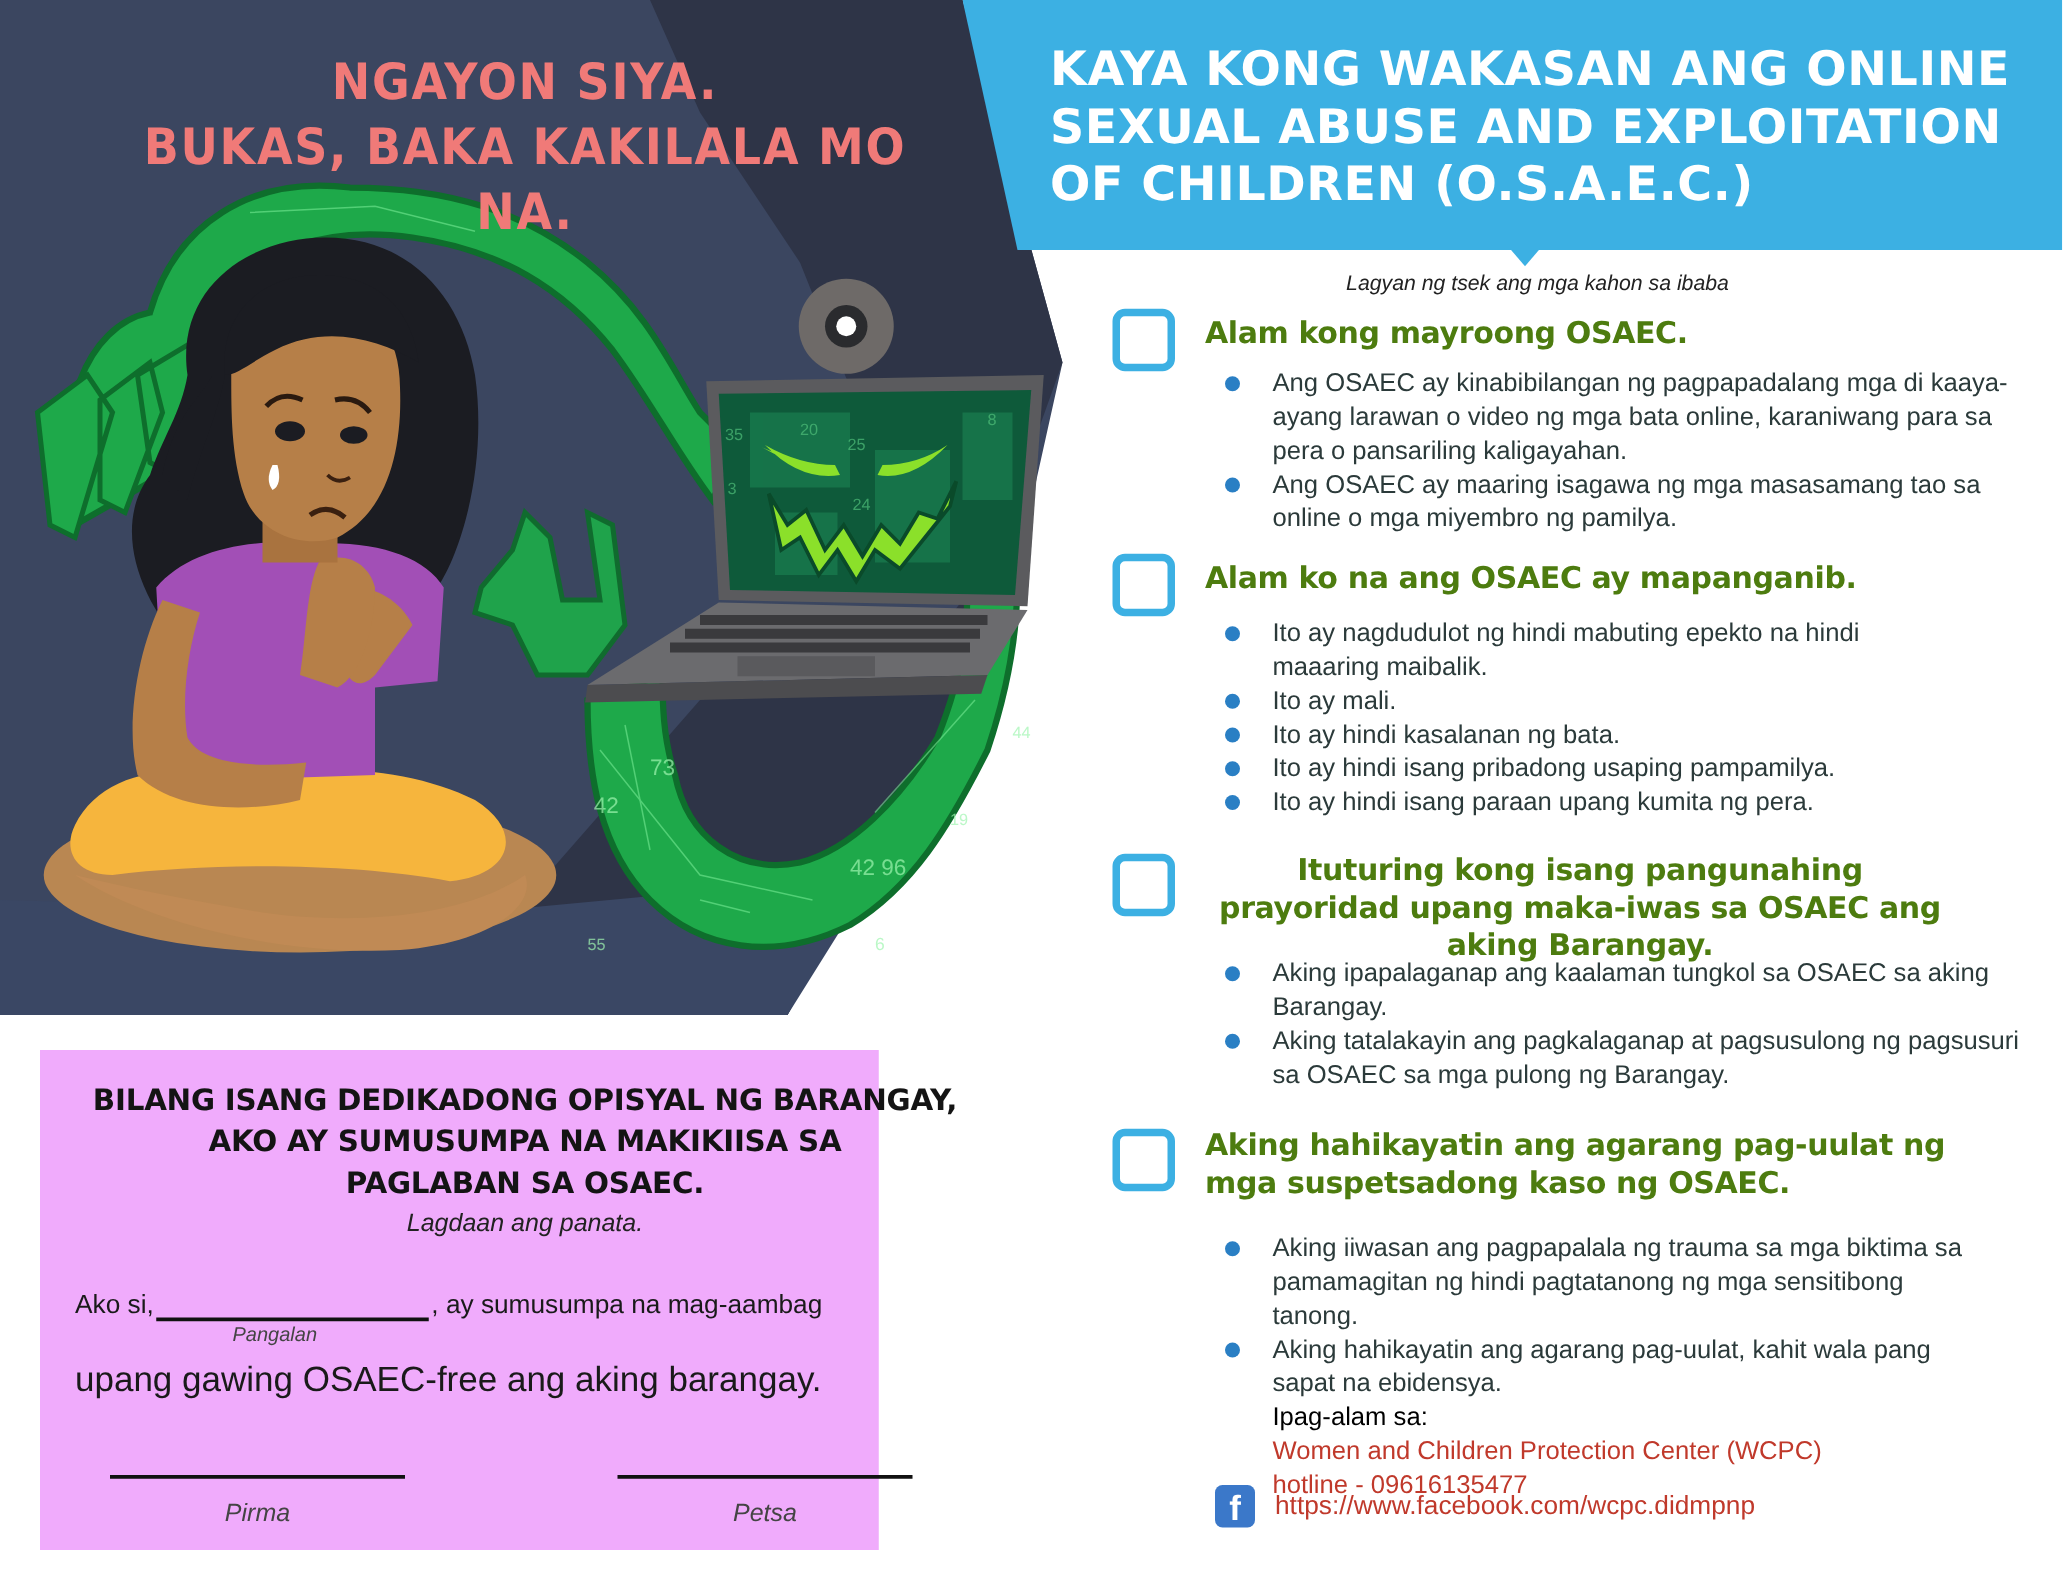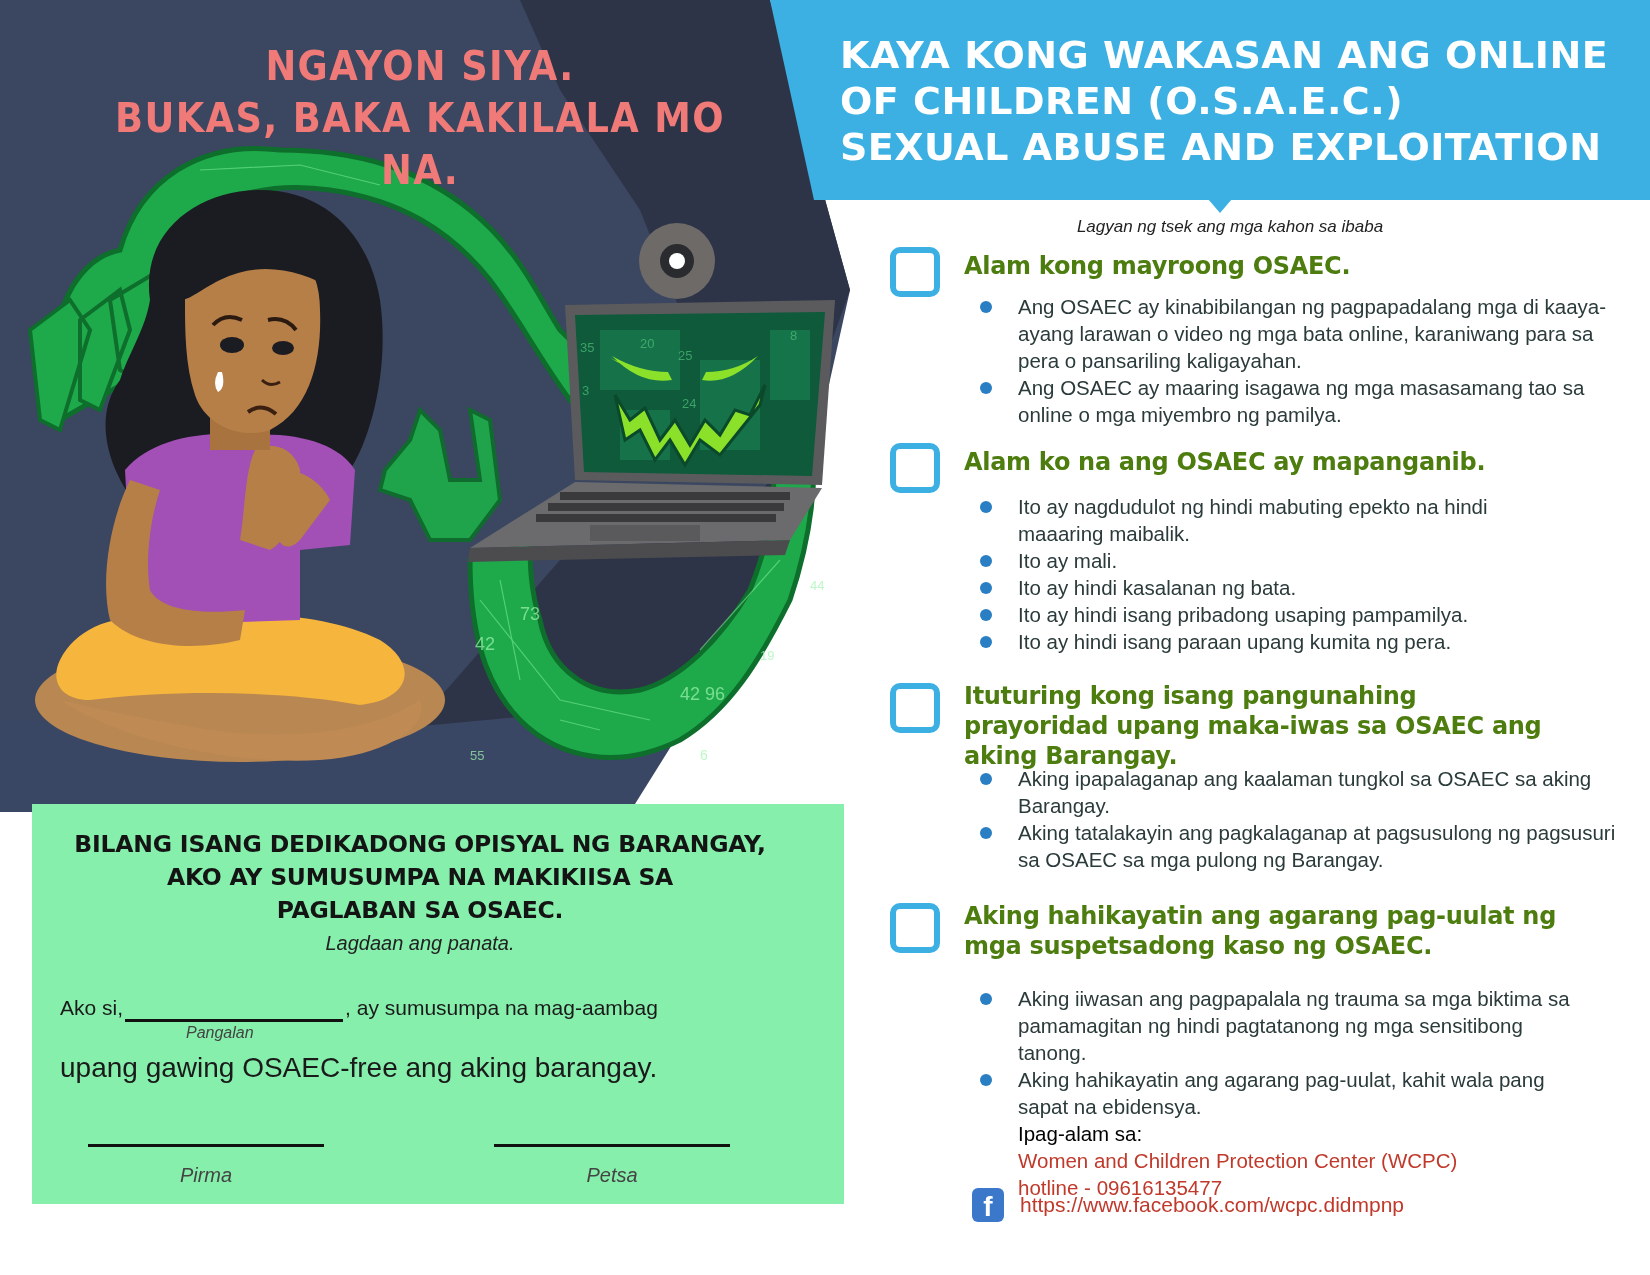--- a/index.html
+++ b/index.html
@@ -68,22 +68,22 @@
   .fb-row { position: absolute; left: 972px; top: 1188px; display: flex; align-items: center; }
   .fb-icon {
     width: 32px; height: 34px; background: #3b78c9; border-radius: 6px;
     color: #fff; font-weight: bold; font-size: 28px; text-align: center; line-height: 38px;
     font-family: "Liberation Sans", sans-serif;
   }
   .fb-link { margin-left: 16px; color: #c0392b; font-size: 21px; font-family: "Liberation Sans", sans-serif; text-decoration: none; }
 
   
   .pledge {
-    position: absolute; left: 32px; top: 804px; width: 812px; height: 400px;
-    background: #86efac;
+    position: absolute; left: 32px; top: 840px; width: 671px; height: 400px;
+    background: #f0abfc;
   }
   .pledge-title {
     position: absolute; left: 0; top: 24px; width: 776px; text-align: center;
     font-family: "DejaVu Sans", sans-serif; font-weight: bold; font-size: 23.5px; line-height: 33px;
     color: #141414; letter-spacing: -0.2px;
   }
   .pledge-sub {
     position: absolute; left: 0; top: 128px; width: 776px; text-align: center;
     font-style: italic; font-size: 20px; color: #222;
   }
@@ -207,22 +207,22 @@
   <div class="headline">
     <div>NGAYON SIYA.</div>
     <div>BUKAS, BAKA KAKILALA MO NA.</div>
   </div>
 </div>
 
 <div class="blue-banner"></div>
 <div class="banner-pointer"></div>
 <div class="banner-title">
   <div>KAYA KONG WAKASAN ANG ONLINE</div>
+  <div>SEXUAL ABUSE AND EXPLOITATION</div>
   <div>OF CHILDREN (O.S.A.E.C.)</div>
-  <div>SEXUAL ABUSE AND EXPLOITATION</div>
 </div>
 <div class="instruction">Lagyan ng tsek ang mga kahon sa ibaba</div>
 
 <div class="section" style="top:247px;">
   <div class="checkbox"></div>
   <div class="sec-title">Alam kong mayroong OSAEC.</div>
   <ul class="bullets" style="top:46px;">
     <li><span class="dot"></span><span>Ang OSAEC ay kinabibilangan ng pagpapadalang mga di kaaya-ayang larawan o video ng mga bata online, karaniwang para sa pera o pansariling kaligayahan.</span></li>
     <li><span class="dot"></span><span>Ang OSAEC ay maaring isagawa ng mga masasamang tao sa online o mga miyembro ng pamilya.</span></li>
   </ul>
@@ -235,21 +235,21 @@
     <li><span class="dot"></span><span>Ito ay nagdudulot ng hindi mabuting epekto na hindi maaaring maibalik.</span></li>
     <li><span class="dot"></span><span>Ito ay mali.</span></li>
     <li><span class="dot"></span><span>Ito ay hindi kasalanan ng bata.</span></li>
     <li><span class="dot"></span><span>Ito ay hindi isang pribadong usaping pampamilya.</span></li>
     <li><span class="dot"></span><span>Ito ay hindi isang paraan upang kumita ng pera.</span></li>
   </ul>
 </div>
 
 <div class="section" style="top:683px;">
   <div class="checkbox"></div>
-  <div class="sec-title" style="top:-2px;width:600px;">Ituturing kong isang pangunahing prayoridad upang maka-iwas sa OSAEC ang aking Barangay.</div>
+  <div class="sec-title" style="top:-2px;width:600px;text-align:center;">Ituturing kong isang pangunahing prayoridad upang maka-iwas sa OSAEC ang aking Barangay.</div>
   <ul class="bullets" style="top:82px;">
     <li><span class="dot"></span><span>Aking ipapalaganap ang kaalaman tungkol sa OSAEC sa aking Barangay.</span></li>
     <li><span class="dot"></span><span>Aking tatalakayin ang pagkalaganap at pagsusulong ng pagsusuri sa OSAEC sa mga pulong ng Barangay.</span></li>
   </ul>
 </div>
 
 <div class="section" style="top:903px;">
   <div class="checkbox"></div>
   <div class="sec-title" style="top:-2px;width:620px;">Aking hahikayatin ang agarang pag-uulat ng mga suspetsadong kaso ng OSAEC.</div>
   <ul class="bullets" style="top:82px;width:600px;">

